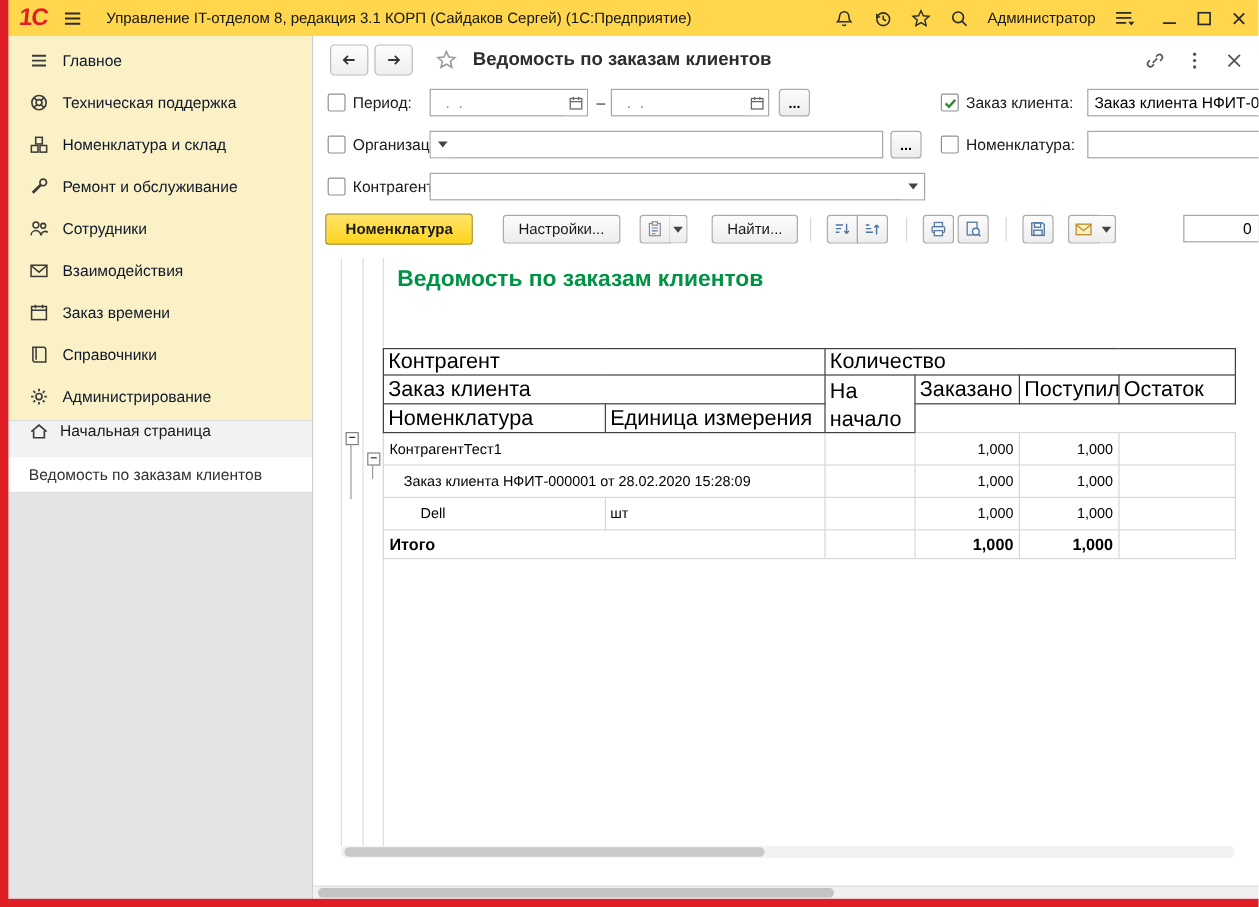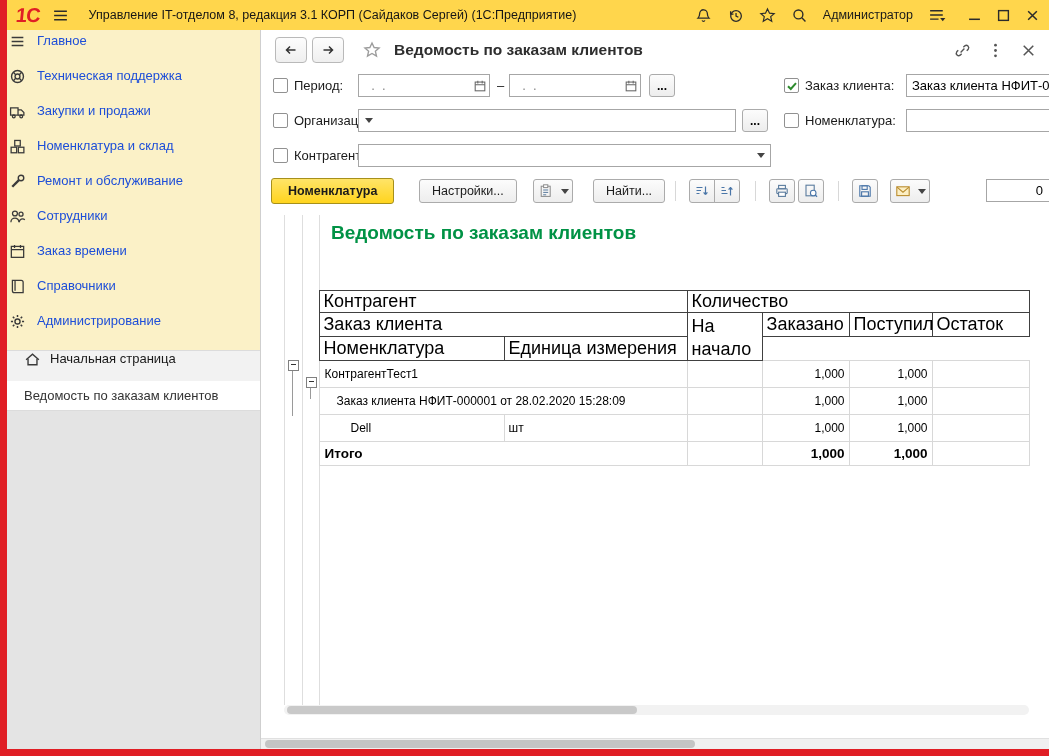--- a/index.html
+++ b/index.html
@@ -17,21 +17,21 @@
   .logo{color:#E01E25;font-weight:bold;font-size:20px;letter-spacing:-1px;transform:skewX(-6deg);line-height:30px;}
   .win-title{font-size:12.5px;color:#151515;white-space:nowrap;margin-left:8px;}
   .tb-right{margin-left:auto;display:flex;align-items:center;gap:15px;}
   .tb-ic{width:17px;height:17px;cursor:pointer;}
   .user{font-size:12.5px;white-space:nowrap;}
   .winctl{display:flex;align-items:center;gap:16px;margin-left:6px;}
 
   
   .sidebar{position:absolute;left:7px;top:30px;width:253px;bottom:7px;background:#E4E4E4;}
   .sections{background:#FBF1C7;padding:3px 0 2px 0;}
-  .sec{height:35px;display:flex;align-items:flex-start;gap:11px;padding-left:2px;font-size:13px;color:#1d4ed8;cursor:pointer;}
+  .sec{height:35px;display:flex;align-items:center;gap:11px;padding-left:17px;font-size:13px;color:#0f172a;cursor:pointer;}
   .sic{width:17px;height:17px;flex:0 0 17px;}
   .home{height:31px;background:#F2F2F2;border-top:1px solid #DCDCDC;display:flex;gap:9px;padding-left:17px;font-size:13px;cursor:pointer;box-sizing:border-box;}
   .opentab{height:30px;background:#FFFFFF;border-bottom:1px solid #DCDCDC;display:flex;align-items:center;padding-left:17px;font-size:13px;color:#333;cursor:pointer;box-sizing:border-box;white-space:nowrap;}
 
   
   .main{position:absolute;left:260px;top:30px;right:0;bottom:7px;background:#fff;overflow:hidden;border-left:1px solid #CFCFCF;box-sizing:border-box;}
 
   .fheader{position:absolute;left:0;top:0;right:0;height:40px;display:flex;align-items:center;padding:0 12px 0 14px;gap:5px;}
   .navbtn{width:30px;height:24px;border:1px solid #B9B9B9;border-radius:4px;background:linear-gradient(#FDFDFD,#EFEFEF);
           display:flex;align-items:center;justify-content:center;cursor:pointer;}
@@ -169,31 +169,20 @@
               <circle cx="8" cy="8" r="5.6"></circle>
               <circle cx="8" cy="8" r="2.3"></circle>
               <path d="M4.1 4.1l2.2 2.2M11.9 4.1 9.7 6.3M4.1 11.9l2.2-2.2M11.9 11.9 9.7 9.7"></path>
             </svg>
           </span>
         <span>Техническая поддержка</span>
       </div>
       <div class="sec">
         <span class="sic">
             <svg viewBox="0 0 16 16" fill="none" stroke="#3a3a3a" stroke-width="1.2">
-              <path d="M1.5 4.5h7v7h-7z"></path>
-              <path d="M8.5 6.5h3L14 9v2.5H8.5"></path>
-              <circle cx="4.5" cy="12.6" r="1.3"></circle>
-              <circle cx="11.5" cy="12.6" r="1.3"></circle>
-            </svg>
-          </span>
-        <span>Закупки и продажи</span>
-      </div>
-      <div class="sec">
-        <span class="sic">
-            <svg viewBox="0 0 16 16" fill="none" stroke="#3a3a3a" stroke-width="1.2">
               <rect x="2" y="8.7" width="5.2" height="5.2"></rect>
               <rect x="8.8" y="8.7" width="5.2" height="5.2"></rect>
               <rect x="5.4" y="2.3" width="5.2" height="5.2"></rect>
             </svg>
           </span>
         <span>Номенклатура и склад</span>
       </div>
       <div class="sec">
         <span class="sic">
             <svg viewBox="0 0 16 16" fill="none" stroke="#3a3a3a">
@@ -206,20 +195,29 @@
       <div class="sec">
         <span class="sic">
             <svg viewBox="0 0 16 16" fill="none" stroke="#3a3a3a" stroke-width="1.2">
               <circle cx="5.6" cy="5.2" r="2.3"></circle>
               <path d="M1.8 13.3a3.8 3.8 0 0 1 7.6 0"></path>
               <circle cx="11.3" cy="5.8" r="1.9"></circle>
               <path d="M9.6 13.3a3.2 3.2 0 0 1 5.3-2.3"></path>
             </svg>
           </span>
         <span>Сотрудники</span>
+      </div>
+      <div class="sec">
+        <span class="sic">
+            <svg viewBox="0 0 16 16" fill="none" stroke="#3a3a3a" stroke-width="1.2">
+              <rect x="1.8" y="3.8" width="12.4" height="8.8"></rect>
+              <path d="M2 4.2l6 5 6-5"></path>
+            </svg>
+          </span>
+        <span>Взаимодействия</span>
       </div>
       <div class="sec">
         <span class="sic">
             <svg viewBox="0 0 16 16" fill="none" stroke="#3a3a3a" stroke-width="1.2">
               <rect x="2.2" y="3.2" width="11.6" height="10.3"></rect>
               <path d="M2.2 6.2h11.6M5.2 1.8v2.8M10.8 1.8v2.8"></path>
             </svg>
           </span>
         <span>Заказ времени</span>
       </div>

